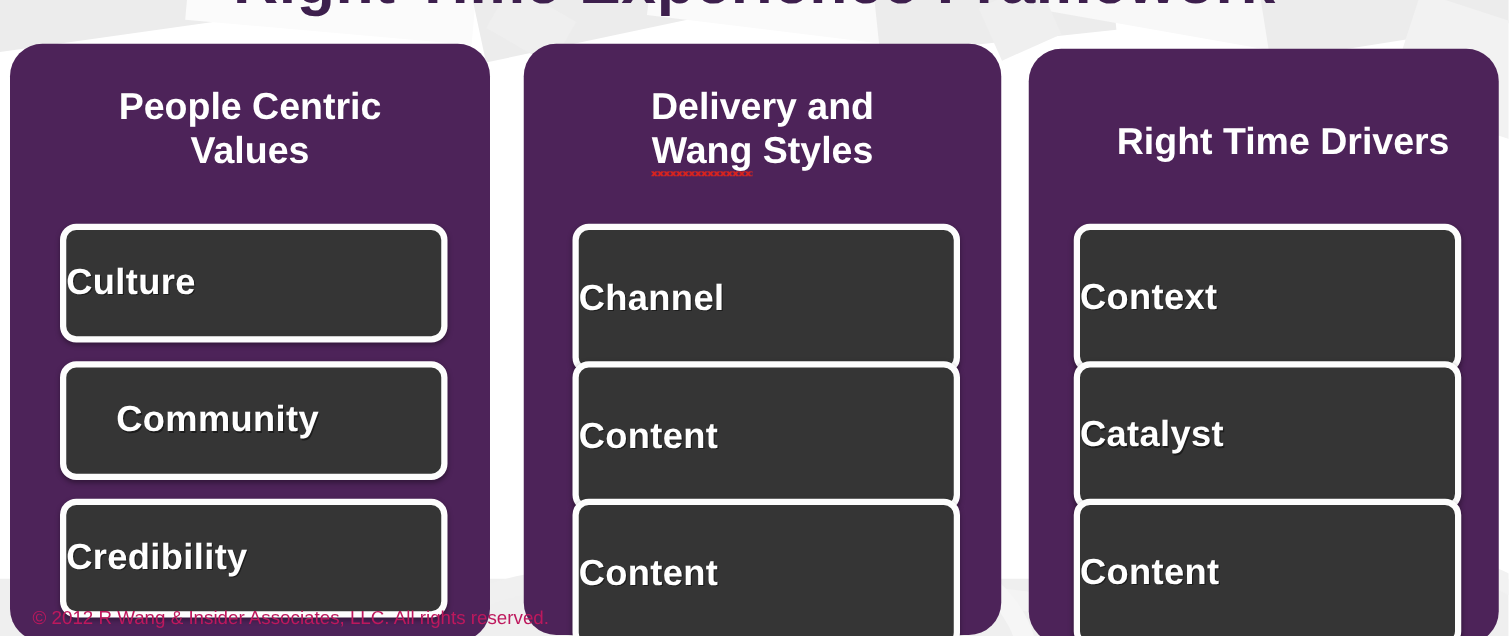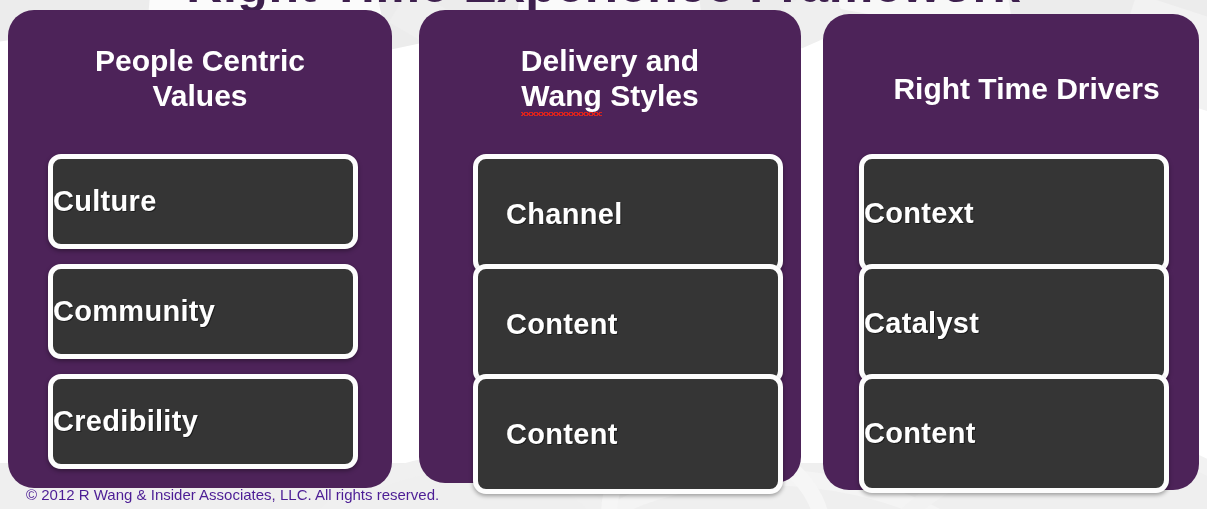--- a/index.html
+++ b/index.html
@@ -87,20 +87,21 @@
     letter-spacing: 0.5px;
     white-space: nowrap;
     z-index: 1;
   }
 
   
   .panels {
     position: absolute;
     inset: 0;
     z-index: 2;
+    margin-top: 25px;
   }
   .panel {
     position: absolute;
     background: #4d2359;
     border-radius: 26px;
     box-sizing: border-box;
     padding: 0;
   }
   .panel-1 { left: 8px;   top: 10px; width: 384px; height: 478px; }
   .panel-2 { left: 419px; top: 10px; width: 382px; height: 473px; }
@@ -155,40 +156,40 @@
     font-size: 29px;
     font-weight: bold;
     letter-spacing: 0.3px;
     text-shadow: 1px 1px 0 rgba(0,0,0,0.45);
     white-space: nowrap;
   }
 
   
   .panel-1 .item { left: 40px; width: 310px; height: 95px; }
   .panel-1 .item-0 { top: 144px; }
-  .panel-1 .item-1 { top: 254px; }
+  .panel-1 .item-1 { top: 254px; padding-left: 40px; }
   .panel-1 .item-2 { top: 364px; }
 
-  .panel-2 .item { left: 54px; width: 310px; height: 120px; padding-left: 28px; }
+  .panel-2 .item { left: 39px; width: 310px; height: 120px; }
   .panel-2 .item-0 { top: 144px; }
   .panel-2 .item-1 { top: 254px; }
   .panel-2 .item-2 { top: 364px; }
 
   .panel-3 .item { left: 36px; width: 310px; height: 119px; }
   .panel-3 .item-0 { top: 140px; }
   .panel-3 .item-1 { top: 250px; }
   .panel-3 .item-2 { top: 360px; }
 
   
   .footer {
     position: absolute;
     left: 26px;
     top: 486px;
     font-size: 15px;
-    color: #4c1d95;
+    color: #be185d;
     white-space: nowrap;
     z-index: 3;
     font-family: "Liberation Sans", sans-serif;
   }
 </style>
 </head>
 <body>
 
 <div class="slide-bg">
   <div class="facet f1"></div>

